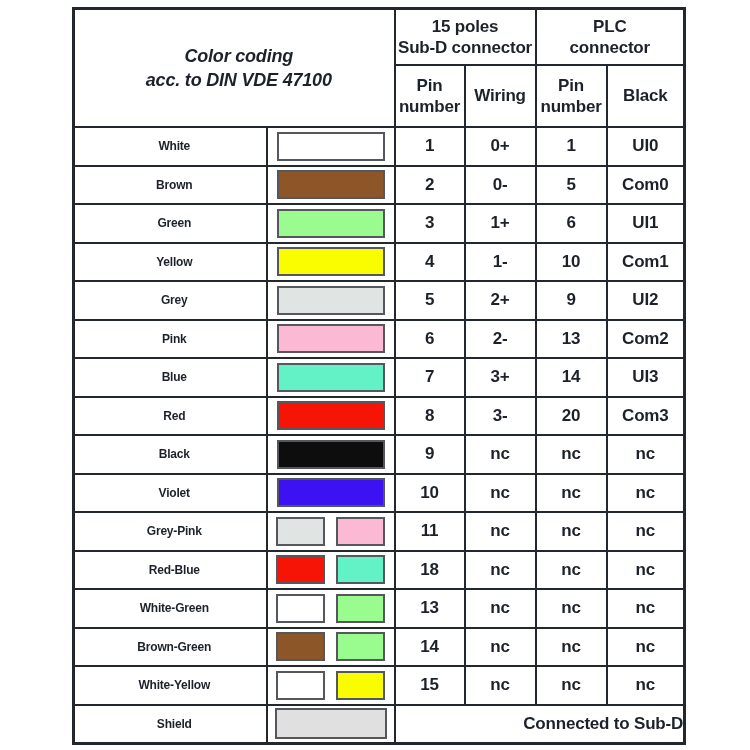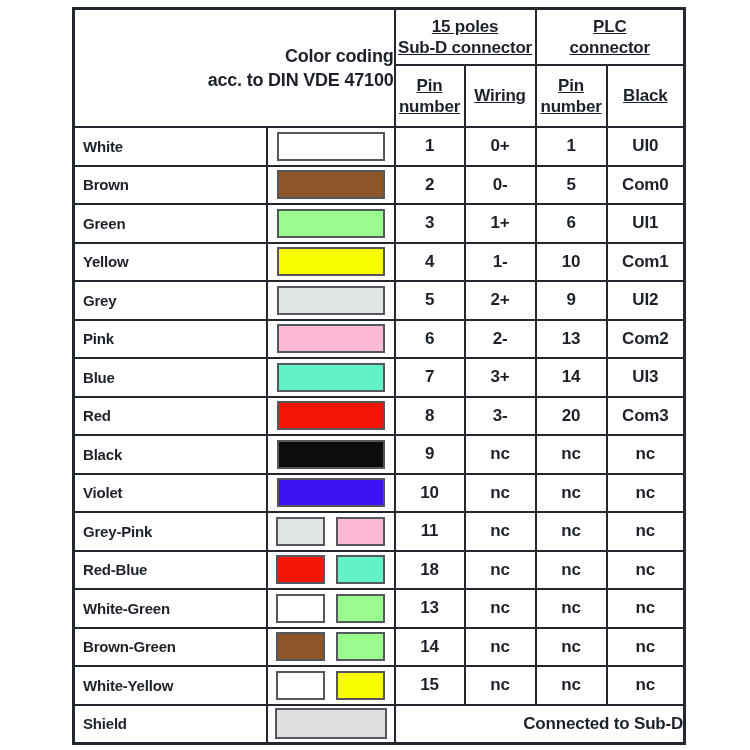--- a/index.html
+++ b/index.html
@@ -34,37 +34,37 @@
   col.c-swatch { width: 128px; }
   col.c-pin1   { width: 70px; }
   col.c-wiring { width: 71px; }
   col.c-pin2   { width: 71px; }
   col.c-signal { width: 78px; }
 
   
   tr.h1 td { height: 54px; }
   tr.h2 td { height: 60px; }
   td.title-cell {
-    text-align: right;
+    text-align: center;
     padding-left: 9px;
     font-size: 18px;
     line-height: 1.35;
+    font-style: italic;
   }
   td.group-cell, td.colhead-cell {
     text-align: center;
     line-height: 1.25;
-    text-decoration: underline;
   }
 
   
   tr.data td { height: 36.5px; }
   td.name {
-    text-align: left;
+    text-align: center;
     padding-left: 8px;
-    font-size: 15px;
+    font-size: 12px;
   }
   td.val { text-align: center; }
   td.sw  { text-align: center; }
   td.note-cell { text-align: right; }
 
   .sw-wrap {
     display: flex;
     justify-content: center;
     align-items: center;
     gap: 11px;

